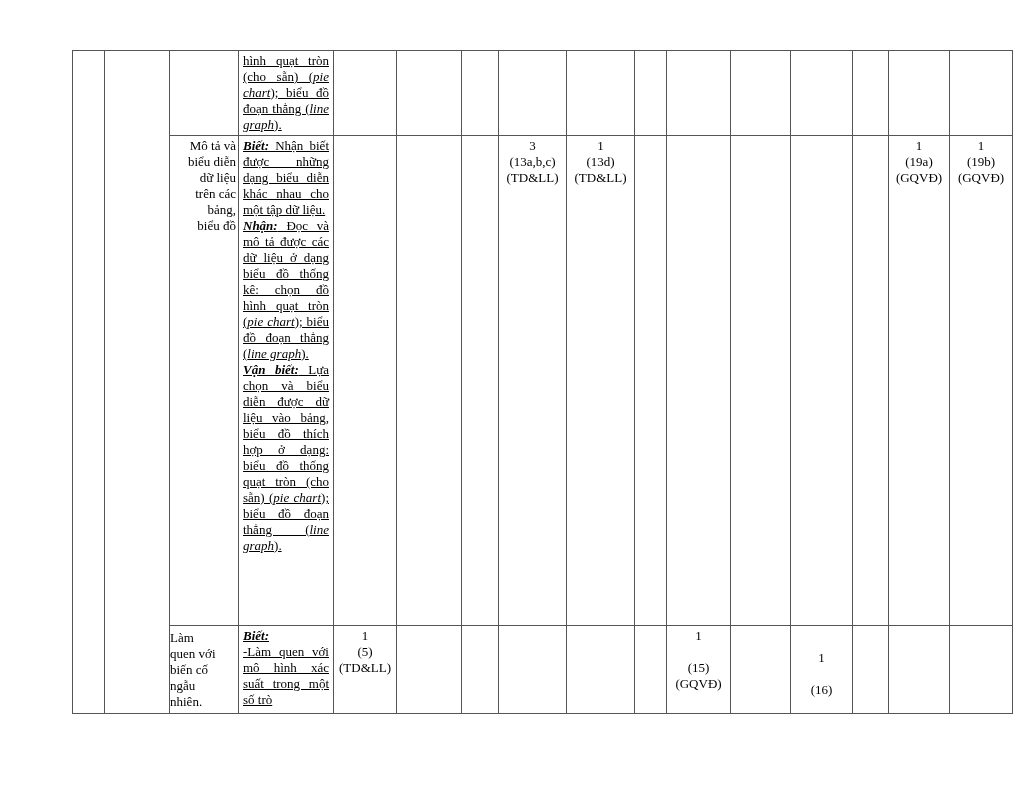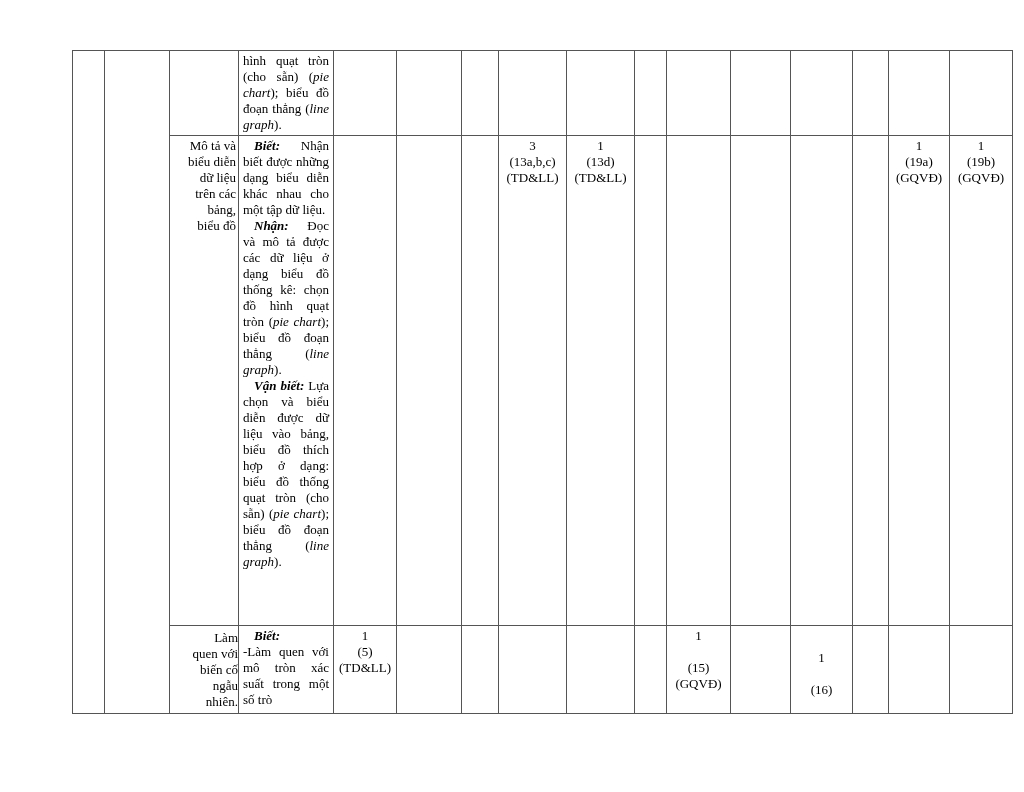--- a/index.html
+++ b/index.html
@@ -21,27 +21,27 @@
     overflow:hidden;
     background:#fff;
   }
   .y { background:var(--hl); }
   .val { text-align:center; white-space:pre-line; padding-top:2px; }
   .pad-top { padding-top:24px; }
   .topic {
     vertical-align:middle; white-space:pre-line;
     padding:2px 2px 2px 6px; line-height:18px;text-align:right;
   }
-  .topic2 { text-align:right; white-space:pre-line; padding-top:4px; }
+  .topic2 { text-align:left; white-space:pre-line; padding-top:4px; }
   .clip { padding:2px 4px; overflow:hidden; }
   .clip.h1 { height:81px; }
   .clip.h2 { height:486px; }
   .clip.h3 { height:84px; }
-  .para { text-align:justify; }
-  .bi { font-weight:bold; font-style:italic;margin-left:11px; }
+  .para { text-align:justify;text-decoration:underline; }
+  .bi { font-weight:bold; font-style:italic; }
   .i { font-style:italic; }
 </style>
 </head>
 <body>
 
 <div class="page">
   <table class="matrix">
     <colgroup>
       <col style="width:32px">
         <col style="width:65px">
@@ -123,21 +123,21 @@
 
     <tr style="height:88px">
       <td class="topic2">Làm
 quen với
 biến cố
 ngẫu
 nhiên.</td>
       <td>
         <div class="clip h3">
               <div class="para"><span class="bi">Biết:</span></div>
-              <div class="para"><span>-Làm quen với mô tròn xác suất trong một số trò</span></div>
+              <div class="para"><span>-Làm quen với mô hình xác suất trong một số trò</span></div>
             </div>
       </td>
       <td class="y val">1
 (5)
 (TD&amp;LL)</td>
       <td class="y"></td>
       <td class="y"></td>
       <td></td>
       <td></td>
       <td></td>

